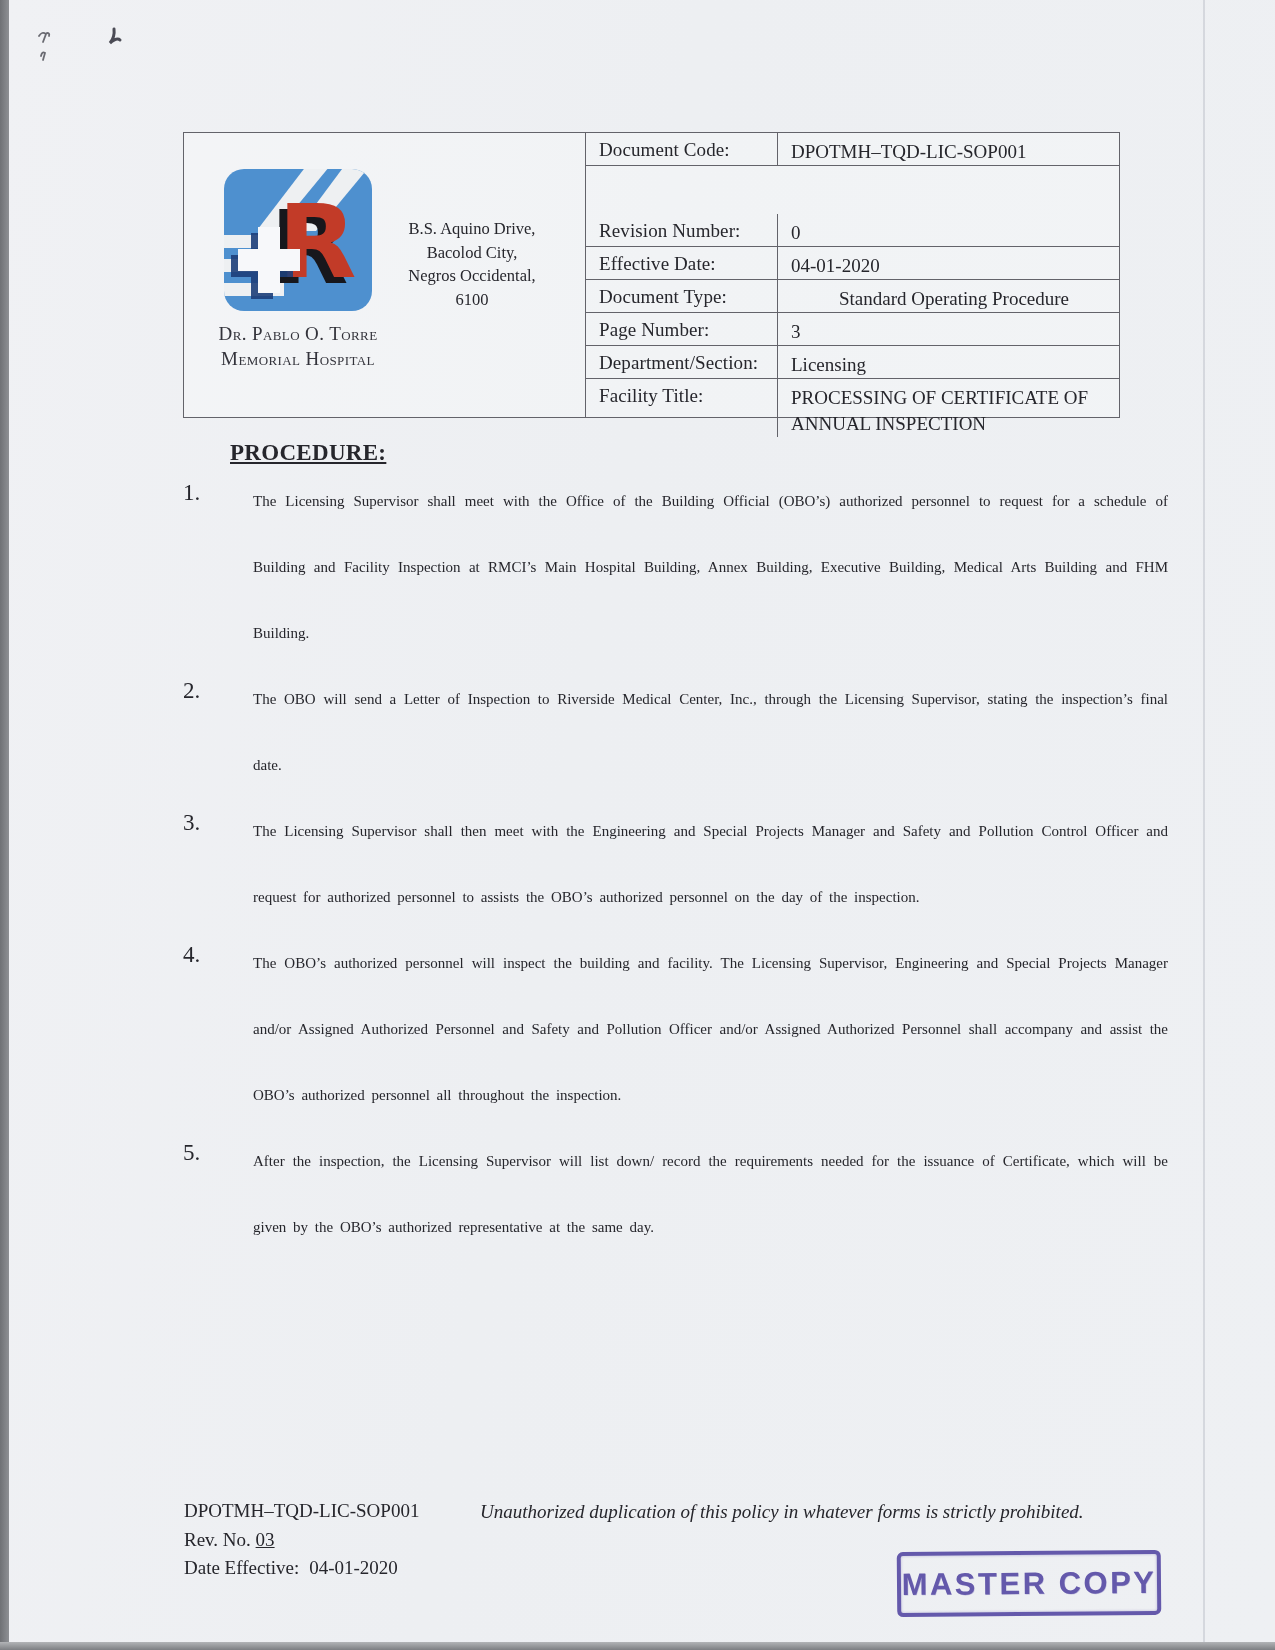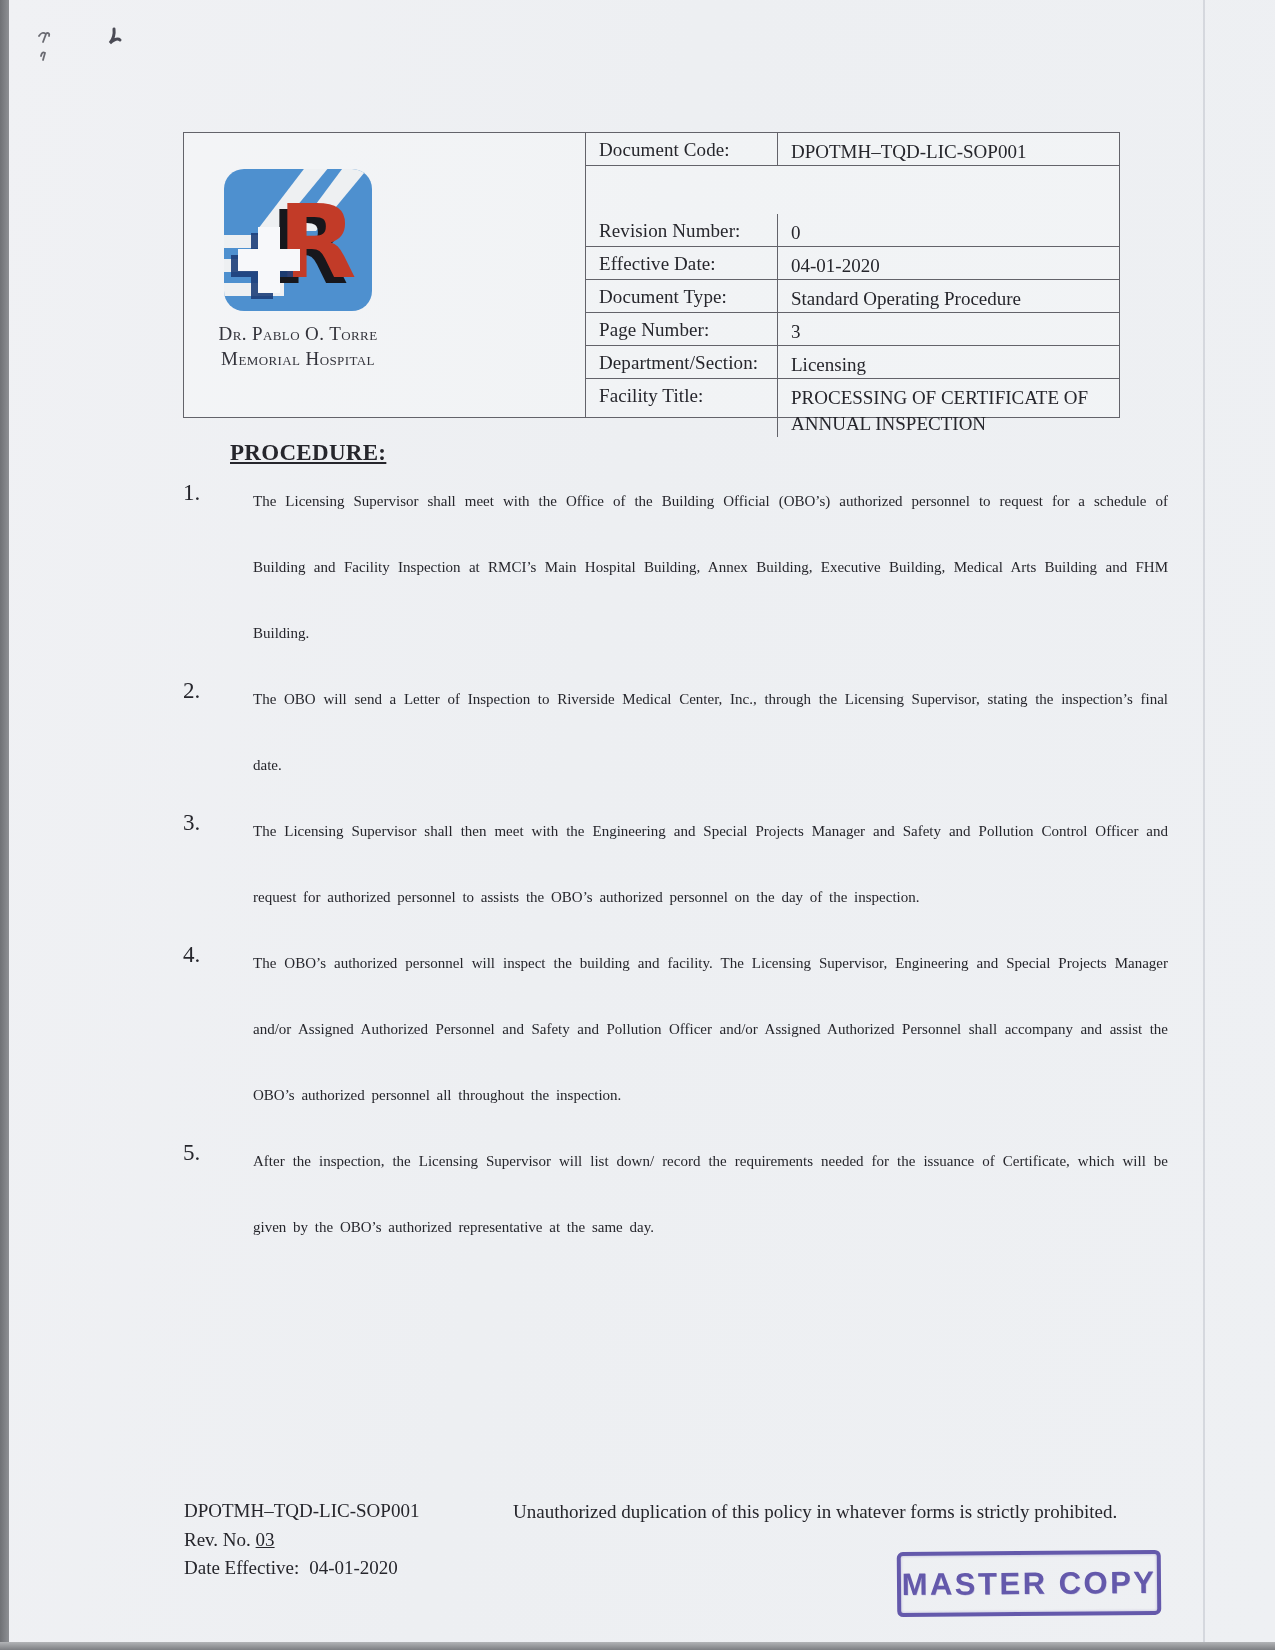--- a/index.html
+++ b/index.html
@@ -37,21 +37,21 @@
     position:absolute;left:183px;top:132px;width:937px;height:286px;
     border:1px solid var(--line);display:flex;box-sizing:border-box;
     background:rgba(255,255,255,0.25);
   }
   .logo-cell{width:402px;border-right:1px solid var(--line);position:relative;box-sizing:border-box;}
   .rows-cell{flex:1;display:flex;flex-direction:column;}
   .info-row{display:flex;border-bottom:1px solid var(--line);box-sizing:border-box;}
   .info-row:nth-child(1){height:37px;}
   .info-row:nth-child(2){height:37px;margin-top:48px;}
   .info-row:nth-child(3){height:38px;}
-  .info-row:nth-child(4){height:38px;}
+  .info-row:nth-child(4){height:38px;gap:48px;}
   .info-row:nth-child(5){height:37px;}
   .info-row:nth-child(6){height:36px;}
   .info-row:last-child{border-bottom:none;flex:1;}
   .info-label{
     width:192px;border-right:1px solid var(--line);box-sizing:border-box;
     padding:6px 6px 0 13px;font-size:19px;letter-spacing:0.1px;
   }
   .info-value{flex:1;padding:6px 8px 0 13px;font-size:19px;line-height:26px;}
   
   .logo-svg{position:absolute;left:36px;top:34px;width:156px;height:150px;}
@@ -73,21 +73,21 @@
   .proc-item{display:flex;}
   .proc-num{width:70px;font-size:23px;line-height:50px;}
   .proc-text{
     flex:1;font-size:15px;line-height:66px;text-align:justify;
     word-spacing:3px;
   }
   
   .footer-left{position:absolute;left:184px;top:1497px;font-size:19px;line-height:28.5px;}
   .footer-left .u{text-decoration:underline;}
   .footer-left .gap{display:inline-block;width:10px;}
-  .footer-notice{position:absolute;left:513px;top:1501px;font-size:19px;white-space:nowrap;}
+  .footer-notice{position:absolute;left:480px;top:1501px;font-size:19px;white-space:nowrap;font-style:italic;}
   .stamp{
     position:absolute;left:897px;top:1551px;width:256px;height:57px;
     border:4px solid var(--stamp);border-radius:6px;
     display:flex;align-items:center;justify-content:center;
     font-family:"Liberation Sans",sans-serif;font-weight:bold;
     font-size:31px;letter-spacing:2.5px;color:var(--stamp);
     transform:rotate(-0.5deg);opacity:0.93;
     box-shadow:inset 0 0 3px rgba(90,78,166,0.4);
     text-shadow:0.5px 0.5px 0 rgba(90,78,166,0.35);
   }
@@ -130,20 +130,26 @@
           <g fill="#1d3f7a" opacity="0.9">
             <rect x="31" y="66" width="22" height="66"></rect>
             <rect x="11" y="88" width="62" height="22"></rect>
           </g>
           <g fill="#f7f8fa">
             <rect x="38" y="60" width="22" height="66"></rect>
             <rect x="18" y="82" width="62" height="22"></rect>
           </g>
         </svg>
       </div>
+      <div class="logo-address">
+        <div>B.S. Aquino Drive,</div>
+        <div>Bacolod City,</div>
+        <div>Negros Occidental,</div>
+        <div>6100</div>
+      </div>
       <div class="logo-name">
         <div>Dr. Pablo O. Torre</div>
         <div>Memorial Hospital</div>
       </div>
     </div>
     <div class="rows-cell">
         <div class="info-row">
           <div class="info-label">Document Code:</div>
           <div class="info-value">DPOTMH–TQD-LIC-SOP001</div>
         </div>

